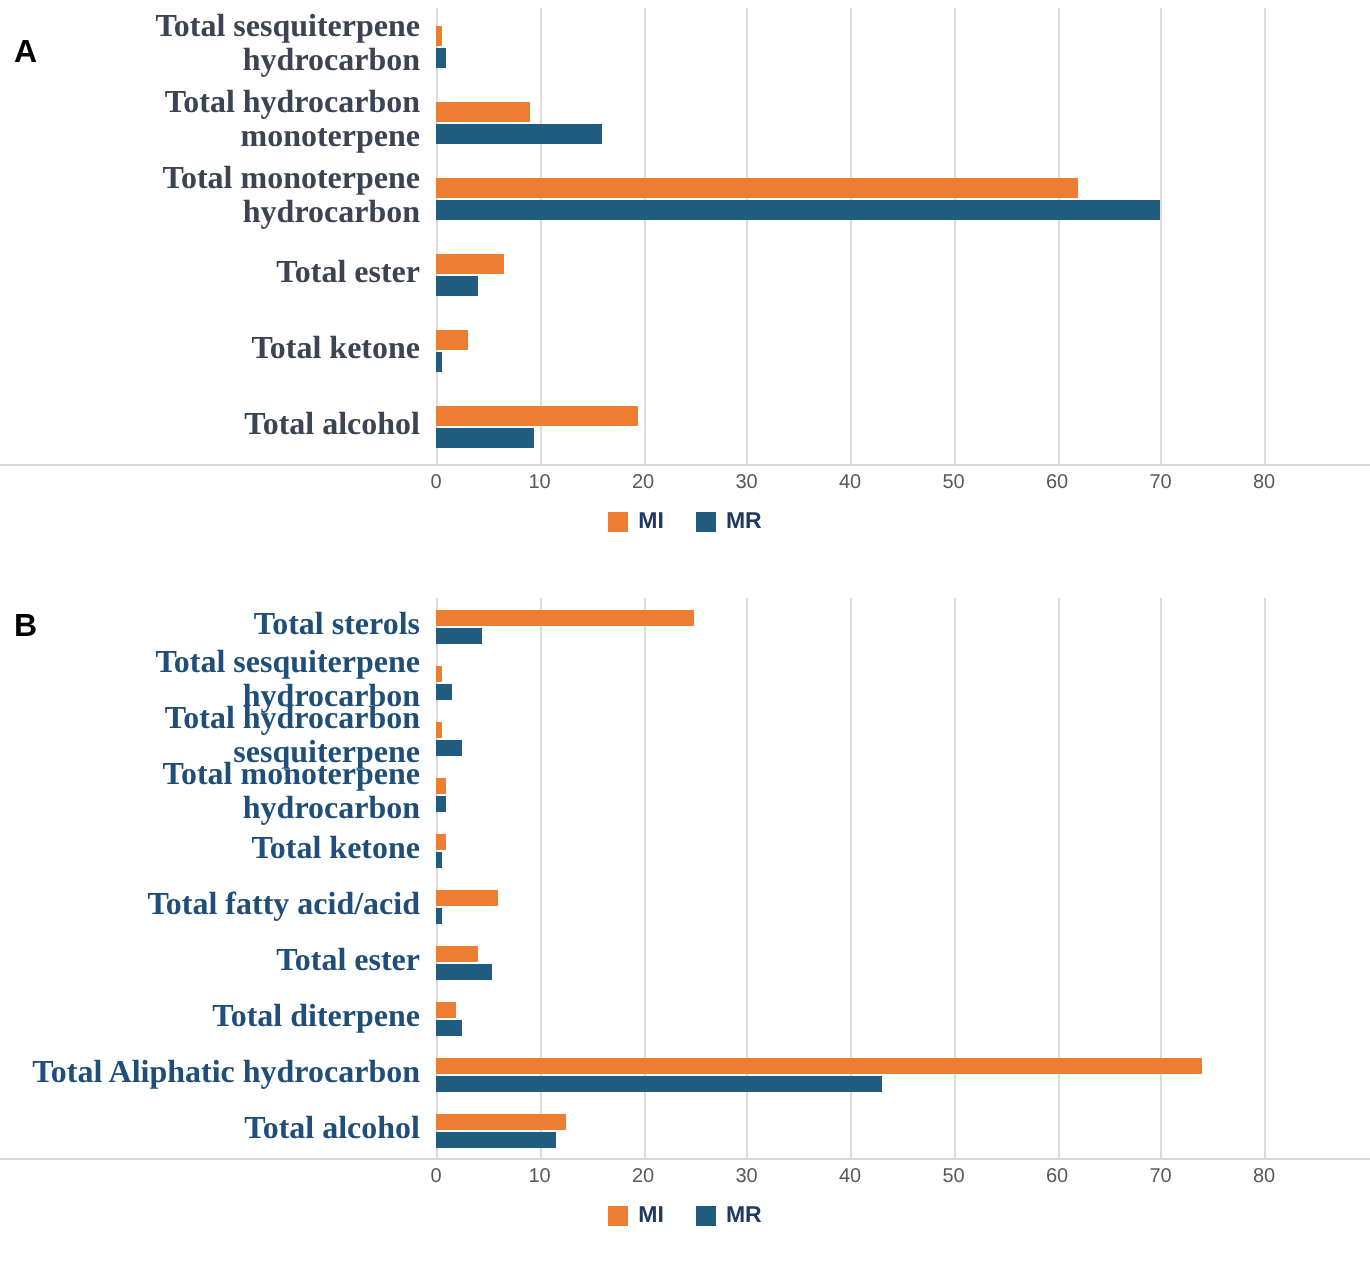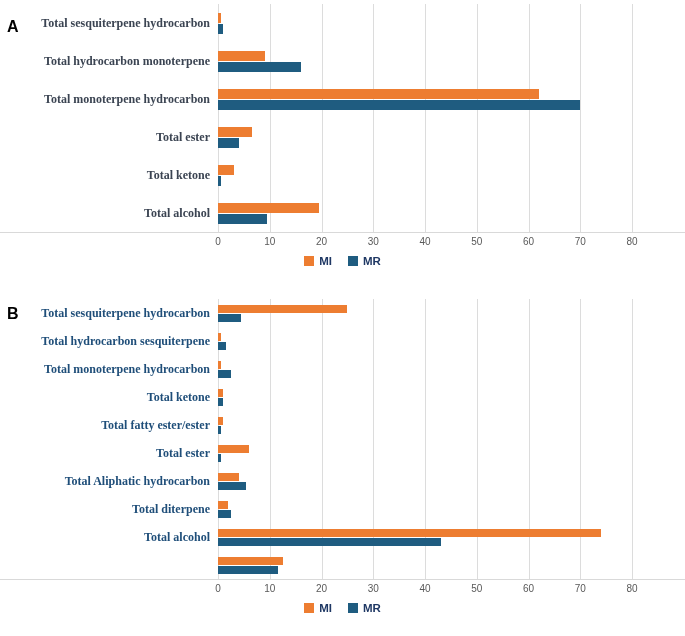--- a/index.html
+++ b/index.html
@@ -5,21 +5,21 @@
   html,body{margin:0;padding:0;background:#ffffff;}
   .figure{width:685px;height:636px;background:#ffffff;box-sizing:border-box;padding-top:4px;overflow:hidden;}
   .panel{position:relative;}
   .panel-a{margin-bottom:30px;}
   .panel-letter{position:absolute;left:7px;top:14px;font-family:"Liberation Sans",sans-serif;font-weight:bold;font-size:16px;color:#000000;}
   .panel-b .panel-letter{top:6px;}
 
   .chart-body{display:flex;border-bottom:1px solid #d9d9d9;}
   .labels-col{width:218px;display:flex;flex-direction:column;}
   .cat-label{display:flex;align-items:center;justify-content:flex-end;padding-right:8px;
-    font-family:"Liberation Serif",serif;font-weight:bold;font-size:12px;line-height:1.05;text-align:right;}
+    font-family:"Liberation Serif",serif;font-weight:bold;font-size:16px;line-height:1.05;text-align:right;}
   .panel-a .cat-label{height:38px;}
   .panel-b .cat-label{height:28px;}
 
   .plot-col{flex:1;margin-right:53px;position:relative;}
   .gridlines{position:absolute;top:0;left:0;right:0;bottom:0;}
   .gridline{position:absolute;top:0;bottom:0;width:1px;background:#dcdcdc;}
   .bar-rows{position:relative;display:flex;flex-direction:column;}
   .bar-row{display:flex;flex-direction:column;justify-content:center;gap:1px;}
   .panel-a .bar-row{height:38px;}
   .panel-b .bar-row{height:28px;}
@@ -114,28 +114,29 @@
           </div>
         </div>
       </div>
   </section>
 
   <section class="panel panel-b">
     <div class="panel-letter">B</div>
     <div class="chart">
         <div class="chart-body">
           <div class="labels-col">
+            <div class="cat-label" style="color: rgb(31, 78, 121);">Total sterols</div>
             <div class="cat-label" style="color: rgb(31, 78, 121);">Total sesquiterpene hydrocarbon</div>
             <div class="cat-label" style="color: rgb(31, 78, 121);">Total hydrocarbon sesquiterpene</div>
             <div class="cat-label" style="color: rgb(31, 78, 121);">Total monoterpene hydrocarbon</div>
             <div class="cat-label" style="color: rgb(31, 78, 121);">Total ketone</div>
-            <div class="cat-label" style="color: rgb(31, 78, 121);">Total fatty ester/ester</div>
+            <div class="cat-label" style="color: rgb(31, 78, 121);">Total fatty acid/acid</div>
             <div class="cat-label" style="color: rgb(31, 78, 121);">Total ester</div>
+            <div class="cat-label" style="color: rgb(31, 78, 121);">Total diterpene</div>
             <div class="cat-label" style="color: rgb(31, 78, 121);">Total Aliphatic hydrocarbon</div>
-            <div class="cat-label" style="color: rgb(31, 78, 121);">Total diterpene</div>
             <div class="cat-label" style="color: rgb(31, 78, 121);">Total alcohol</div>
           </div>
           <div class="plot-col">
             <div class="gridlines">
               <div class="gridline" style="left: 0%;"></div>
               <div class="gridline" style="left: 12.5%;"></div>
               <div class="gridline" style="left: 25%;"></div>
               <div class="gridline" style="left: 37.5%;"></div>
               <div class="gridline" style="left: 50%;"></div>
               <div class="gridline" style="left: 62.5%;"></div>

